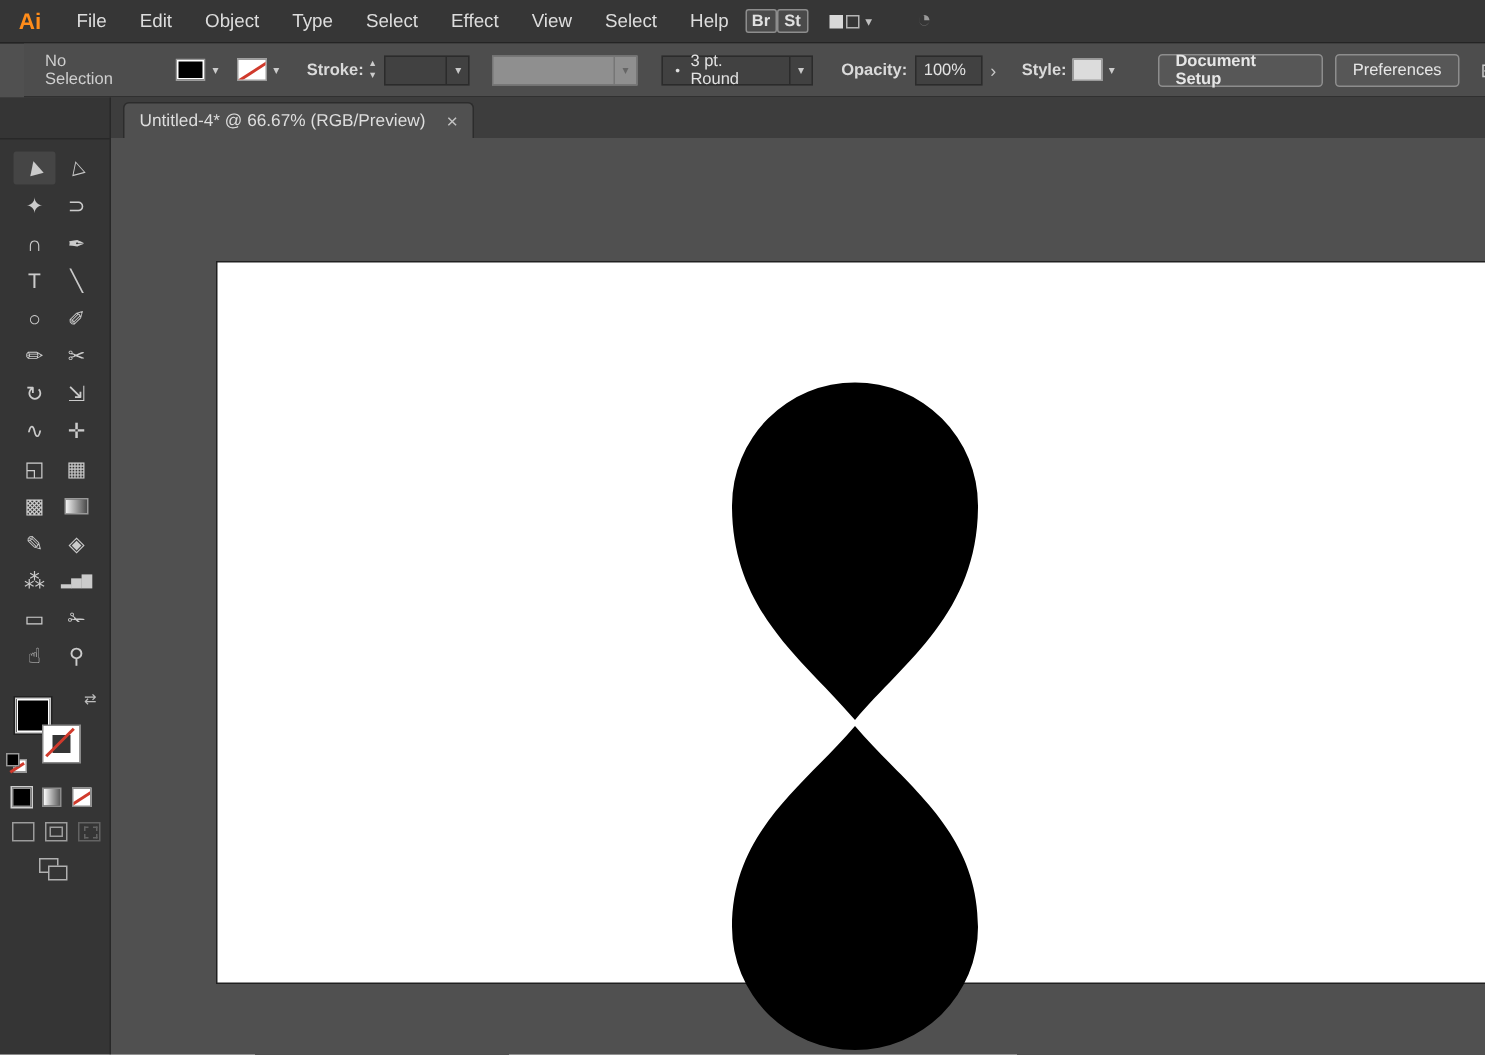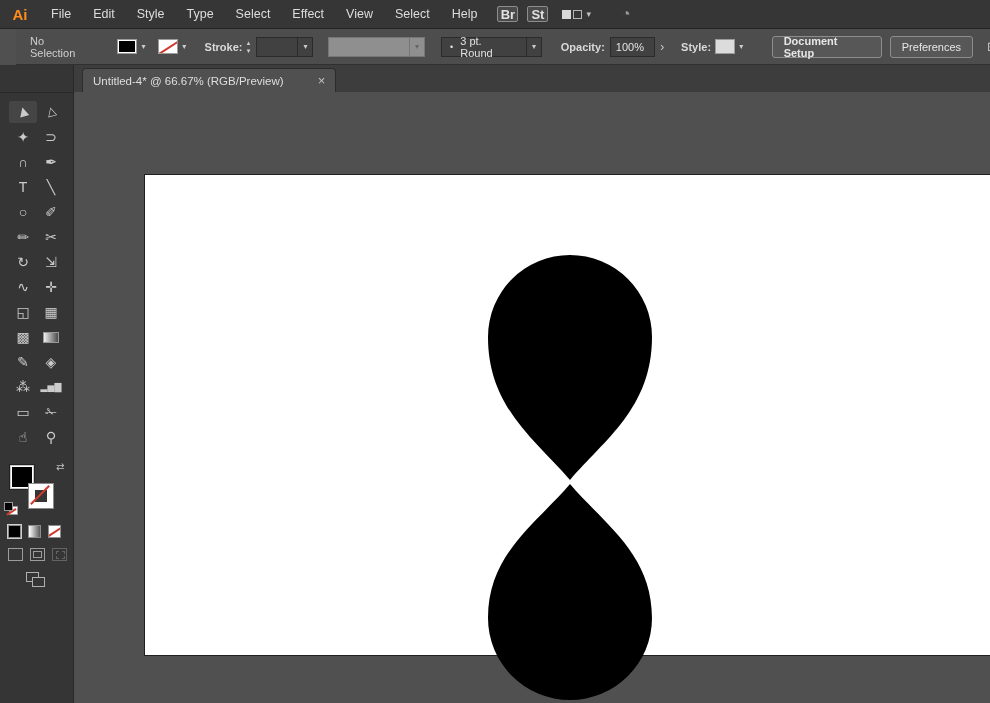--- a/index.html
+++ b/index.html
@@ -15,22 +15,22 @@
 
   
   .menubar {
     position: absolute; top: 0; left: 0; width: 990px; height: 29px;
     background: #363636; border-bottom: 1px solid #242424;
     display: flex; align-items: center;
   }
   .logo { width: 40px; text-align: center; color: #ff8c1a; font-weight: bold; font-size: 15px; }
   .menu-item { padding: 0 11px; line-height: 29px; font-size: 12.5px; color: #dddddd; cursor: default; }
   .mini-btn {
-    width: 21px; height: 16px; margin-left: 9px; border: 1px solid #8d8d8d; border-radius: 2px;
-    background: #4a4a4a; color: #e0e0e0; font-size: 13px; font-weight: bold;
+    width: 21px; height: 16px; border: 1px solid #8d8d8d; border-radius: 2px;
+    background: #4a4a4a; color: #e0e0e0; font-size: 11px; font-weight: bold;
     display: flex; align-items: center; justify-content: center;
   }
   .ws-switcher { display: flex; align-items: center; margin-left: 14px; }
   .ws-sq1 { width: 9px; height: 9px; background: #d8d8d8; display: inline-block; }
   .ws-sq2 { width: 9px; height: 9px; border: 1px solid #b5b5b5; display: inline-block; margin-left: 2px; }
   .ws-chev { font-size: 9px; color: #c0c0c0; margin-left: 4px; }
   .sync { margin-left: 30px; font-size: 16px; color: #9a9a9a; line-height: 16px; }
 
   
   .controlbar {
@@ -69,21 +69,21 @@
   
   .tabstrip {
     position: absolute; top: 65px; left: 0; width: 990px; height: 27px;
     background: #3d3d3d;
   }
   .collapse { position: absolute; left: 7px; top: 5px; font-size: 12px; color: #b5b5b5; letter-spacing: -2px; }
   .doc-tab {
     position: absolute; left: 82px; top: 3px; height: 24px;
     background: #505050; border: 1px solid #2c2c2c; border-bottom: none;
     border-radius: 4px 4px 0 0; display: flex; align-items: center; padding: 0 10px;
-    color: #dedede; font-size: 11.5px; gap: 20px;
+    color: #dedede; font-size: 11.5px;
   }
   .doc-tab .title { margin-right: 14px; }
   .doc-tab .close { color: #c2c2c2; font-size: 13px; line-height: 13px; }
 
   
   .dock {
     position: absolute; left: 0; top: 65px; width: 74px; height: 638px;
     background: #353535; border-right: 1px solid #282828;
   }
   .tools {
@@ -135,21 +135,21 @@
               background: #ffffff; box-shadow: 0 0 0 1px #202020; }
   .shape-svg { position: absolute; left: 0; top: 0; width: 916px; height: 611px; }
 </style>
 </head>
 <body>
 
 <div class="menubar">
   <div class="logo">Ai</div>
   <div class="menu-item">File</div>
   <div class="menu-item">Edit</div>
-  <div class="menu-item">Style</div>
+  <div class="menu-item">Object</div>
   <div class="menu-item">Type</div>
   <div class="menu-item">Select</div>
   <div class="menu-item">Effect</div>
   <div class="menu-item">View</div>
   <div class="menu-item">Select</div>
   <div class="menu-item">Help</div>
   <div class="mini-btn">Br</div>
   <div class="mini-btn">St</div>
   <div class="ws-switcher">
     <span class="ws-sq1"></span>

